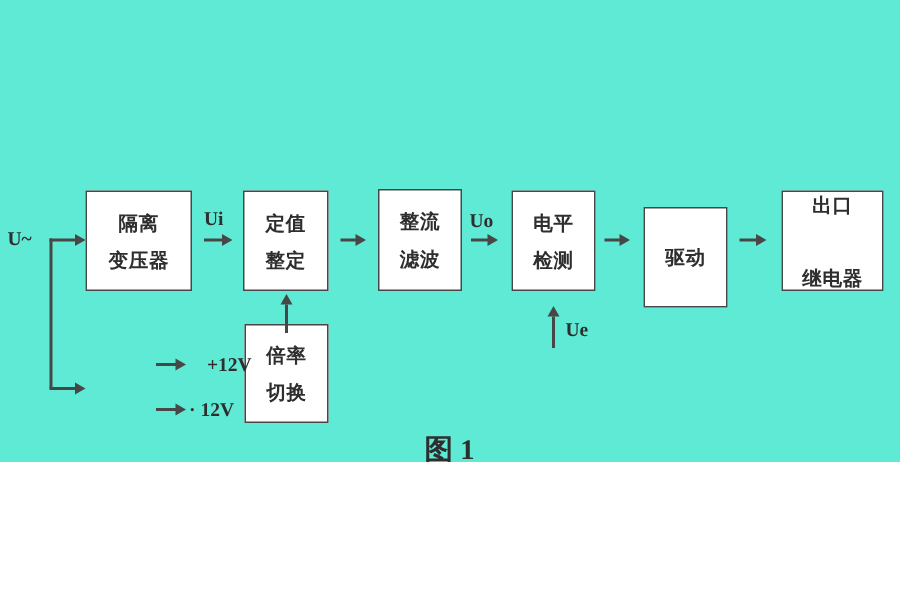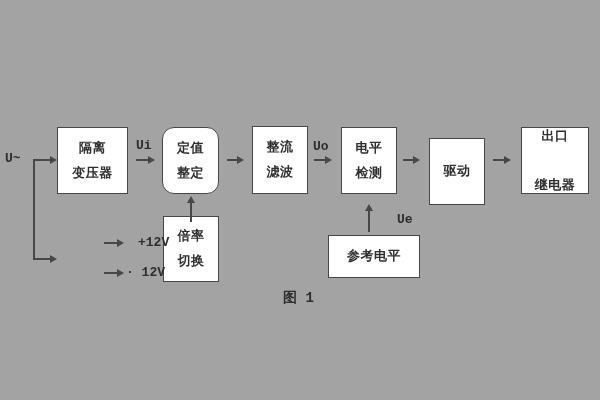--- a/index.html
+++ b/index.html
@@ -1,21 +1,21 @@
 <!DOCTYPE html>
 <html><head>
 <meta charset="utf-8">
 <style>
   html, body { margin: 0; padding: 0; background: #ffffff; }
   .stage {
     position: relative;
     width: 600px;
-    height: 400px;
-    background: #a3a3a3;
-    font-family: Liberation Mono, monospace;
+    height: 308px;
+    background: #5eead4;
+    font-family: Liberation Serif, serif;
     color: #2e2e2e;
     overflow: hidden;
   }
   .box {
     position: absolute;
     box-sizing: border-box;
     border: 1.5px solid #474747;
     background: #ffffff;
     display: flex;
     flex-direction: column;
@@ -42,33 +42,33 @@
     border-right: 4px solid transparent;
     border-bottom: 7px solid #474747;
   }
   .lbl {
     position: absolute;
     font-size: 13px;
     font-weight: 600;
     line-height: 1;
     white-space: nowrap;
   }
-  .caption { position: absolute; font-size: 14px; font-weight: 600; line-height: 1; }
+  .caption { position: absolute; font-size: 19px; font-weight: 600; line-height: 1; }
 </style>
 </head>
 <body>
 
 <div class="stage">
 
   <div class="box" style="left:57px; top:127px; width:71px; height:67px;">
     <span>隔离</span>
     <span>变压器</span>
   </div>
 
-  <div class="box" style="left:162px; top:127px; width:57px; height:67px;border-radius:12px;">
+  <div class="box" style="left:162px; top:127px; width:57px; height:67px;">
     <span>定值</span>
     <span>整定</span>
   </div>
 
   <div class="box" style="left:341px; top:127px; width:56px; height:67px;">
     <span>电平</span>
     <span>检测</span>
   </div>
 
   <div class="box" style="left:252px; top:126px; width:56px; height:68px;">
@@ -84,28 +84,25 @@
     <span>出口</span>
     <span>继电器</span>
   </div>
 
 
   <div class="box" style="left:163px; top:216px; width:56px; height:66px;">
     <span>倍率</span>
     <span>切换</span>
   </div>
 
-  <div class="box" style="left:328px; top:235px; width:92px; height:43px;">
-    <span>参考电平</span>
-  </div>
 
   <span class="lbl" style="left:5px; top:152px;">U~</span>
   <span class="lbl" style="left:136px; top:139px;">Ui</span>
   <span class="lbl" style="left:313px; top:140px;">Uo</span>
-  <span class="lbl" style="left:397px; top:213px;">Ue</span>
+  <span class="lbl" style="left:377px; top:213px;">Ue</span>
   <span class="lbl" style="left:138px; top:236px;text-align:right;">+12V</span>
   <span class="lbl" style="left:126px; top:266px;text-align:right;">· 12V</span>
 
   <div class="hline" style="left:33px; top:159px; width:18px;"></div>
   <div class="ah-r" style="left:50px; top:156px;"></div>
   <div class="vline" style="left:33px; top:159px; height:100px;"></div>
   <div class="hline" style="left:33px; top:258px; width:18px;"></div>
   <div class="ah-r" style="left:50px; top:255px;"></div>
 
   <div class="hline" style="left:136px; top:159px; width:13px;"></div>

